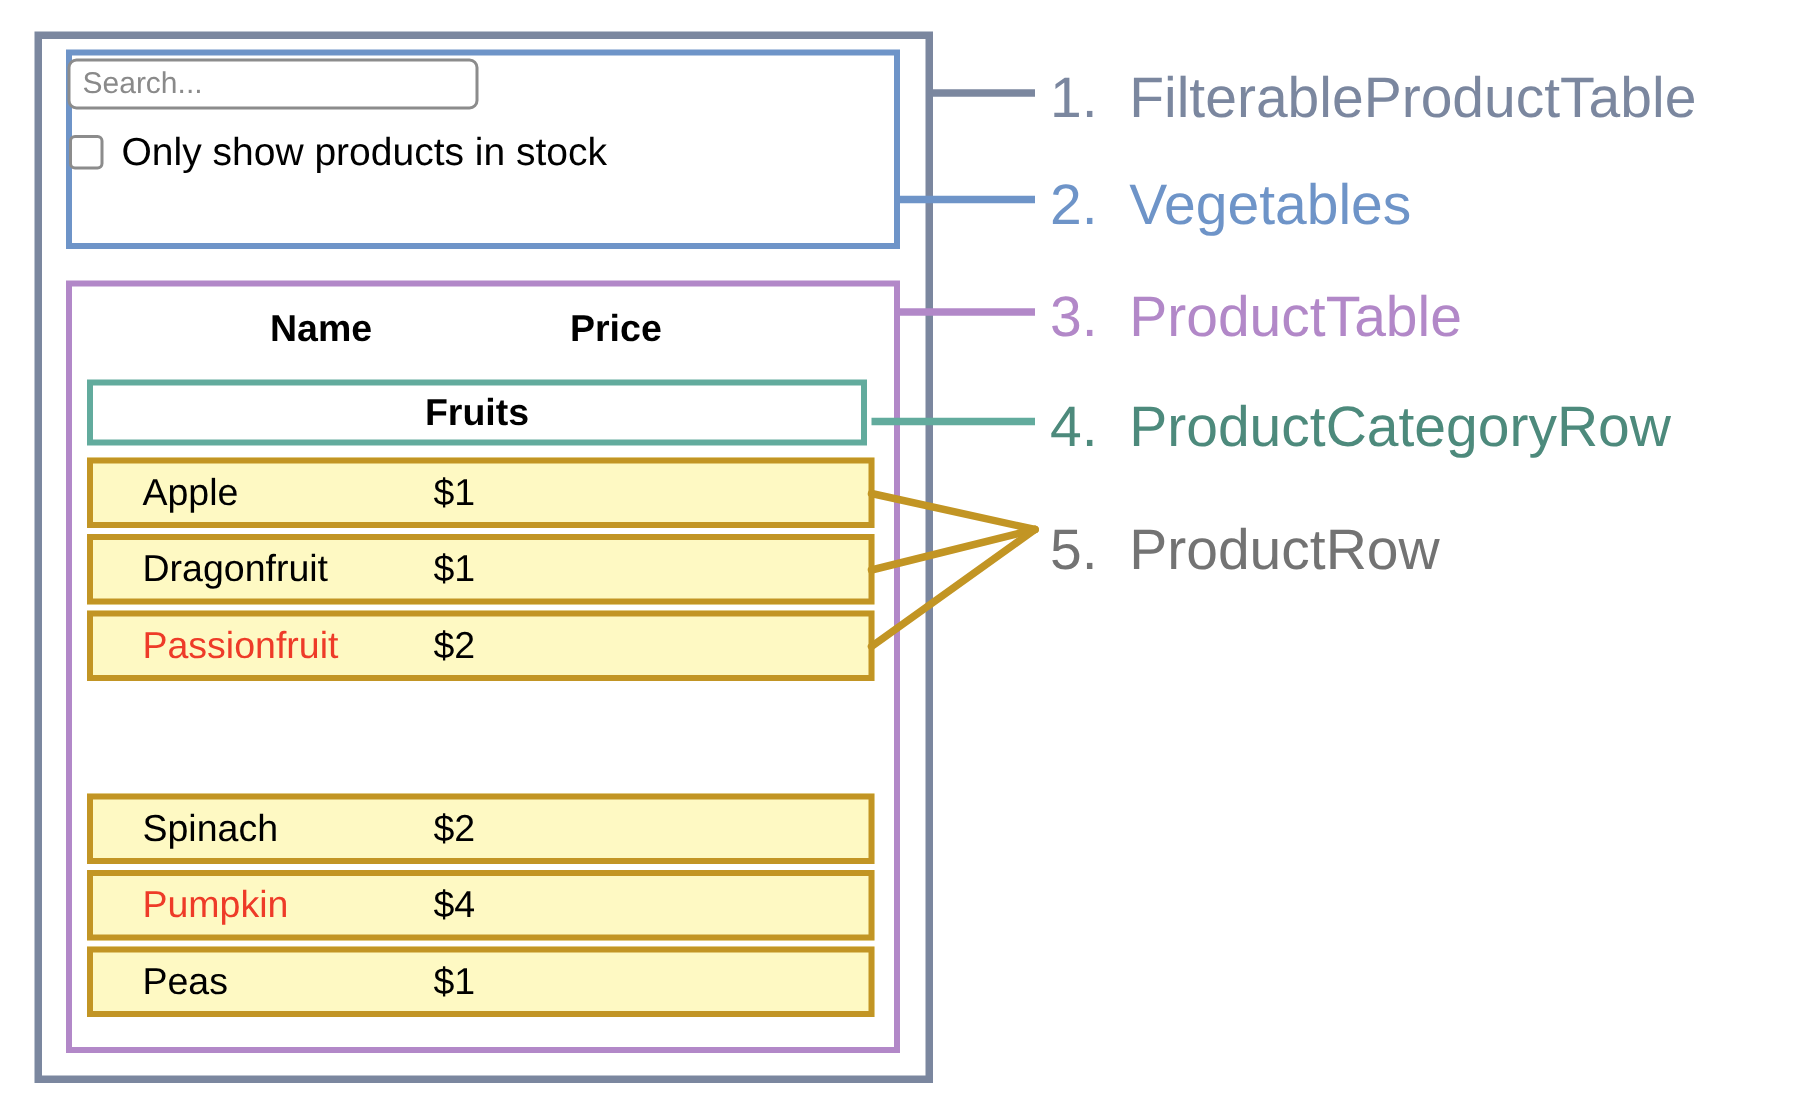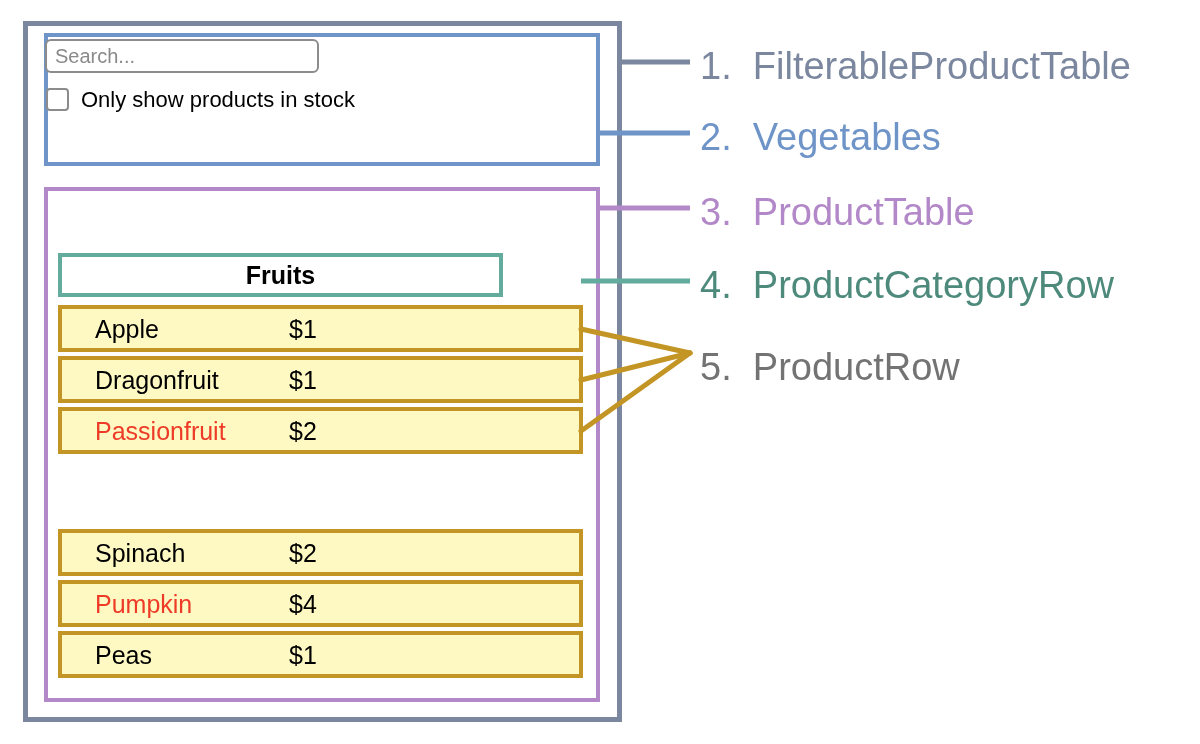--- a/index.html
+++ b/index.html
@@ -75,21 +75,21 @@
   .checkbox-square {
     width: 23px;
     height: 23px;
     box-sizing: border-box;
     border: 2px solid #8c8c8c;
     border-radius: 4px;
     background: #ffffff;
     flex: none;
   }
   .checkbox-label {
-    font-size: 22px;
+    font-size: 26px;
     color: #000000;
     white-space: nowrap;
     line-height: 1;
   }
 
   
   .producttable-box {
     position: absolute;
     left: 44px;
     top: 187px;
@@ -115,21 +115,21 @@
     color: #000000;
     line-height: 1;
   }
   .th-name  { position: absolute; left: 132px; }
   .th-price { position: absolute; left: 332px; }
 
   
   .category-row {
     position: absolute;
     left: 58px;
-    width: 445px;
+    width: 520px;
     height: 44px;
     box-sizing: border-box;
     border: 4px solid #62ab9d;
     background: #ffffff;
     display: flex;
     align-items: center;
     justify-content: center;
   }
   .category-label {
     font-size: 25px;
@@ -192,20 +192,24 @@
 
   <input class="search-input" type="text" placeholder="Search..." value="" style="">
 
   <div class="checkbox-row">
     <span class="checkbox-square"></span>
     <span class="checkbox-label">Only show products in stock</span>
   </div>
 
   <div class="producttable-box"></div>
 
+  <div class="col-head-row">
+    <span class="th th-name">Name</span>
+    <span class="th th-price">Price</span>
+  </div>
 
   <div class="category-row" style="top:253px;">
     <span class="category-label">Fruits</span>
   </div>
 
   <div class="product-row" style="top:305px;">
     <span class="cell cell-name">Apple</span>
     <span class="cell cell-price">$1</span>
   </div>
 

